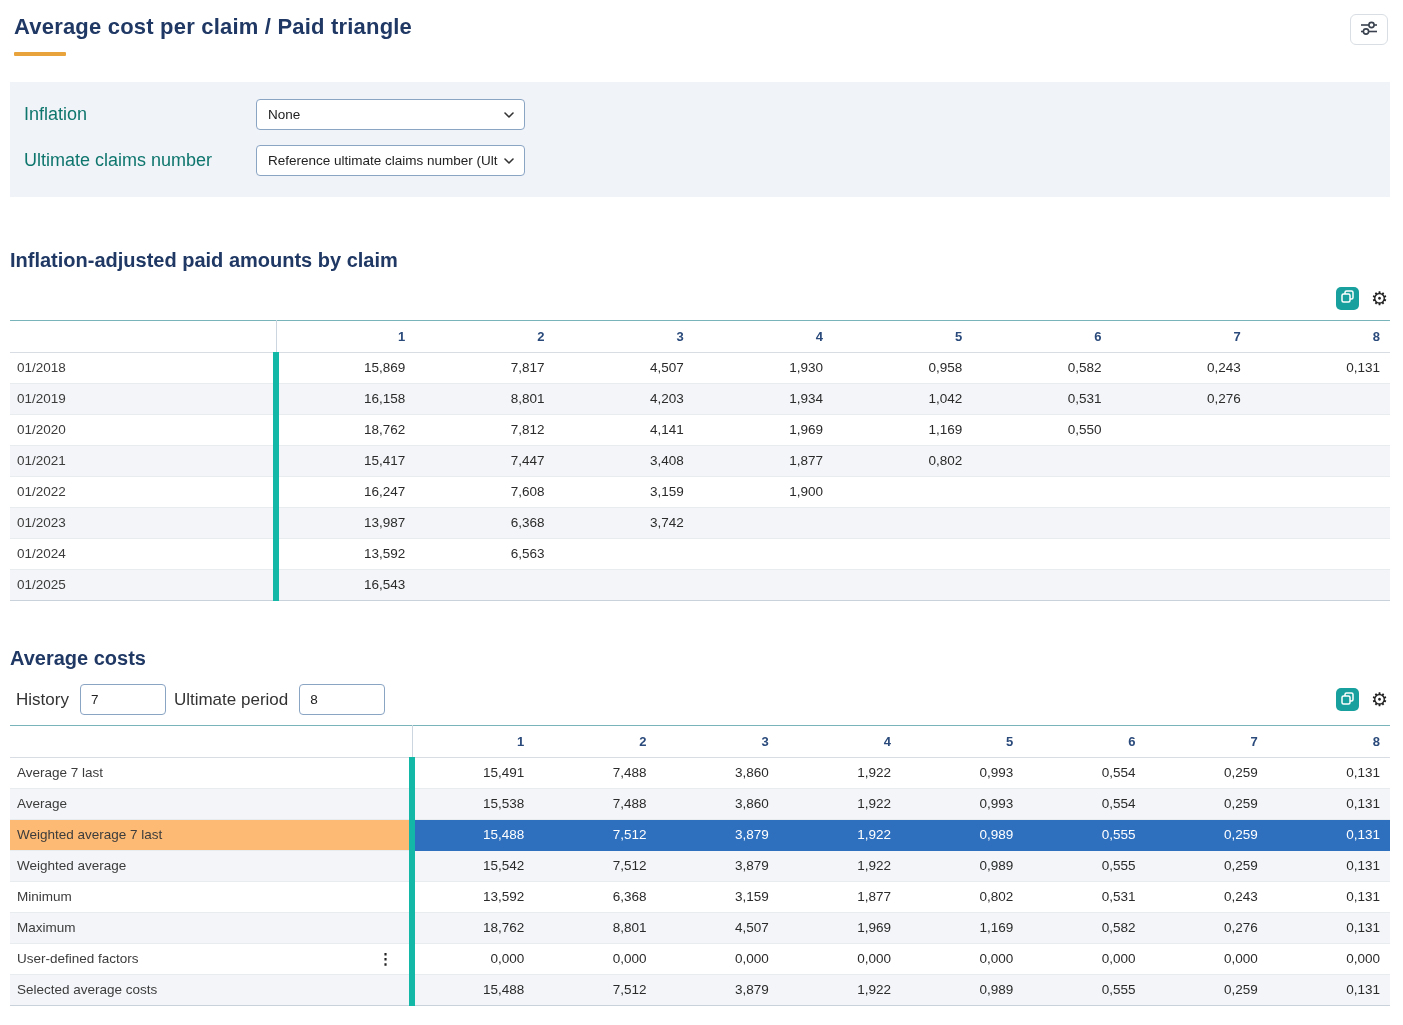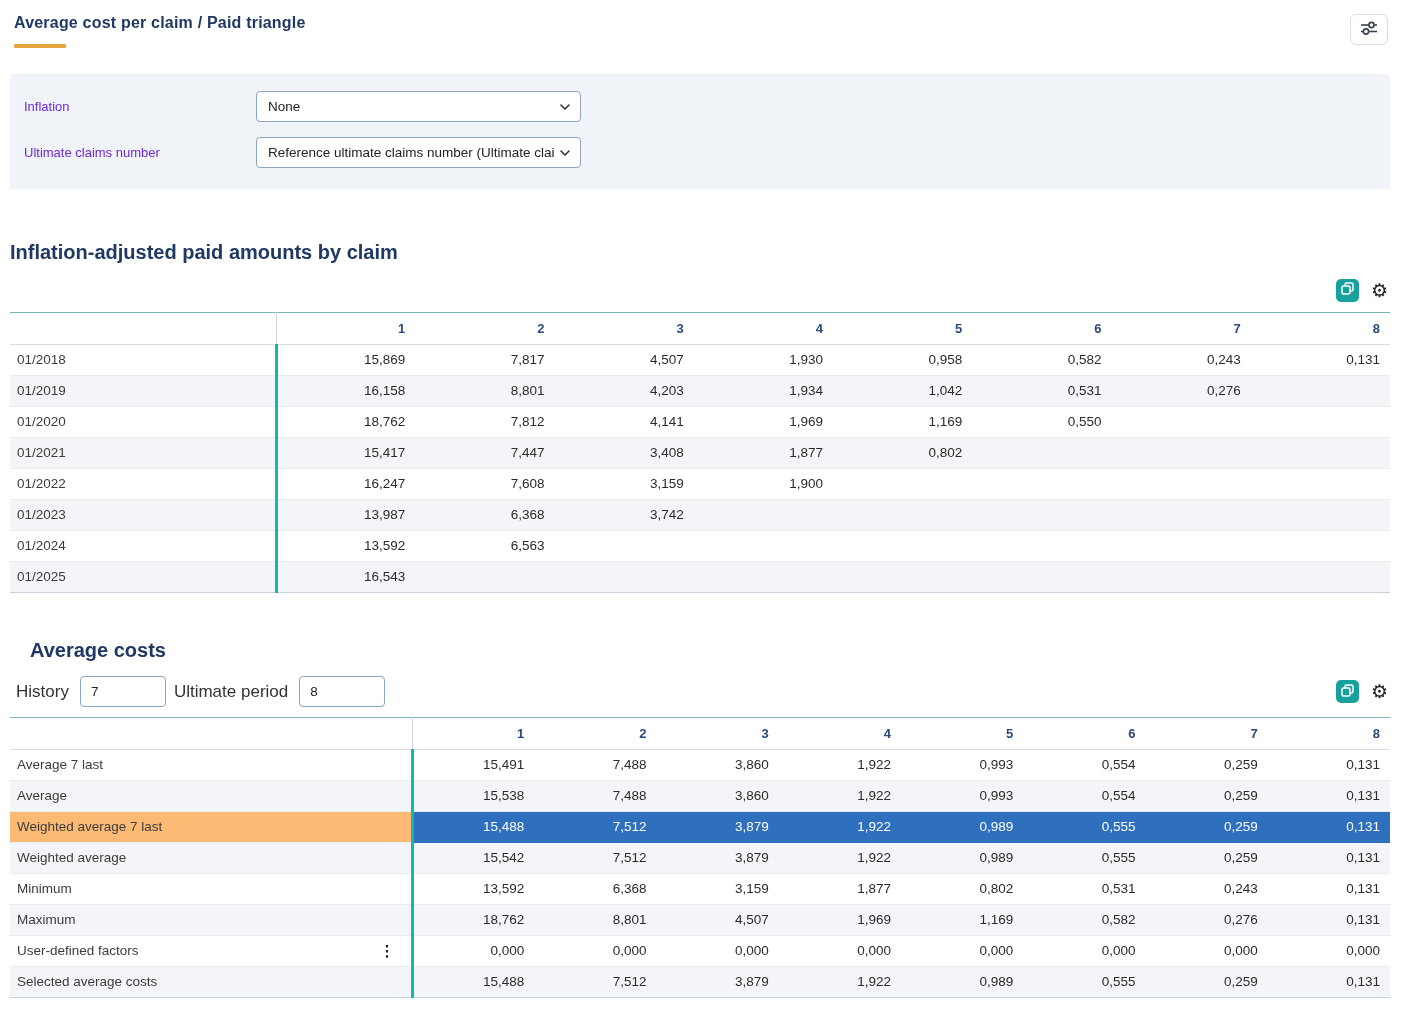--- a/index.html
+++ b/index.html
@@ -2,39 +2,39 @@
 <html><head>
 <meta charset="utf-8">
 <style>
   * { box-sizing: border-box; margin: 0; padding: 0; }
   html,body { width: 1403px; height: 1025px; background: #ffffff;
     font-family: "Liberation Sans", sans-serif; color: #2b2b2b; overflow: hidden; }
   .page { padding: 8px 13px 0 10px; }
 
   
   .header { display: flex; justify-content: space-between; align-items: flex-start; padding: 6px 2px 0 4px; }
-  .page-title { font-size: 16px; font-weight: bold; color: #1f3864; letter-spacing: .2px; }
+  .page-title { font-size: 22px; font-weight: bold; color: #1f3864; letter-spacing: .2px; }
   .title-underline { width: 52px; height: 4px; background: #e8a33d; margin-top: 12px; border-radius: 1px; }
   .settings-btn { width: 38px; height: 31px; border: 1px solid #d9dee4; border-radius: 6px; background: #fff;
     display: flex; align-items: center; justify-content: center; cursor: pointer; }
 
   
   .panel { margin-top: 26px; background: #f0f3f8; padding: 17px 14px 6px 14px; }
   .form-row { display: flex; align-items: center; margin-bottom: 15px; }
-  .form-label { width: 232px; font-size: 13px; color: #6d28d9; }
-  .select { width: 325px; height: 31px; background: #fff; border: 1px solid #8aa4c4; border-radius: 4px;
+  .form-label { width: 232px; font-size: 18px; color: #0f766e; }
+  .select { width: 269px; height: 31px; background: #fff; border: 1px solid #8aa4c4; border-radius: 4px;
     display: flex; align-items: center; padding: 0 26px 0 11px; position: relative; font-size: 13.5px;
     color: #222; cursor: pointer; }
   .select .sel-text { white-space: nowrap; overflow: hidden; }
   .select .chev { position: absolute; right: 9px; top: 9px; }
 
   
   .section-title { font-size: 20px; font-weight: bold; color: #1f3864; }
   .sec1-title { margin-top: 52px; }
-  .sec2-title { margin-top: 46px; margin-left: 20px; }
+  .sec2-title { margin-top: 46px; }
   .toolbar { display: flex; justify-content: flex-end; align-items: center; gap: 12px; margin: 14px 2px 10px 0; height: 24px; }
   .copy-btn { width: 23px; height: 23px; background: #17a09d; border-radius: 5px;
     display: flex; align-items: center; justify-content: center; cursor: pointer; }
   .gear-btn { font-size: 19px; line-height: 19px; color: #222; cursor: pointer; }
 
   
   .controls-row { display: flex; align-items: center; margin: 14px 2px 10px 6px; height: 31px; }
   .ctl-label { font-size: 17px; color: #333; margin-right: 11px; }
   .ctl-label.second { margin-left: 8px; }
   .ctl-input { width: 86px; height: 31px; border: 1px solid #8aa4c4; border-radius: 4px;
@@ -42,21 +42,21 @@
   .controls-row .icons { margin-left: auto; display: flex; align-items: center; gap: 12px; }
 
   
   table { width: 100%; border-collapse: collapse; table-layout: fixed; font-size: 13.5px;
     border-top: 1px solid #7ab4bb; }
   thead th { padding: 8px 10px 8px 10px; font-size: 13px; font-weight: bold; color: #2a4a7b;
     text-align: right; border-bottom: 1px solid #d8dde3; }
   thead th.label-head { border-right: 1px solid #ccd6e0; }
   td { padding: 7px 10px; line-height: 16px; border-bottom: 1px solid #e9ecef; }
   td.num { text-align: right; color: #2b2b2b; }
-  td.row-label { text-align: left; color: #3c3c3c; padding-left: 7px; border-right: 3px solid #14b8a6; }
+  td.row-label { text-align: left; color: #3c3c3c; padding-left: 7px; border-right: 6px solid #14b8a6; }
   tbody tr:last-child td { border-bottom: 1px solid #c9d2da; }
   tr.alt td { background: #f3f5f8; }
   tr.highlight td.num { background: #2e6fbe; color: #ffffff; border-bottom-color: #2e6fbe; }
   tr.highlight td.row-label { background: #fdba74; }
   .t1 col.col-label { width: 266px; }
   .t2 col.col-label { width: 402px; }
   .kebab { float: right; font-weight: bold; font-size: 15px; color: #222; margin-right: 6px; cursor: pointer; line-height: 16px; }
 </style>
 </head>
 <body>

